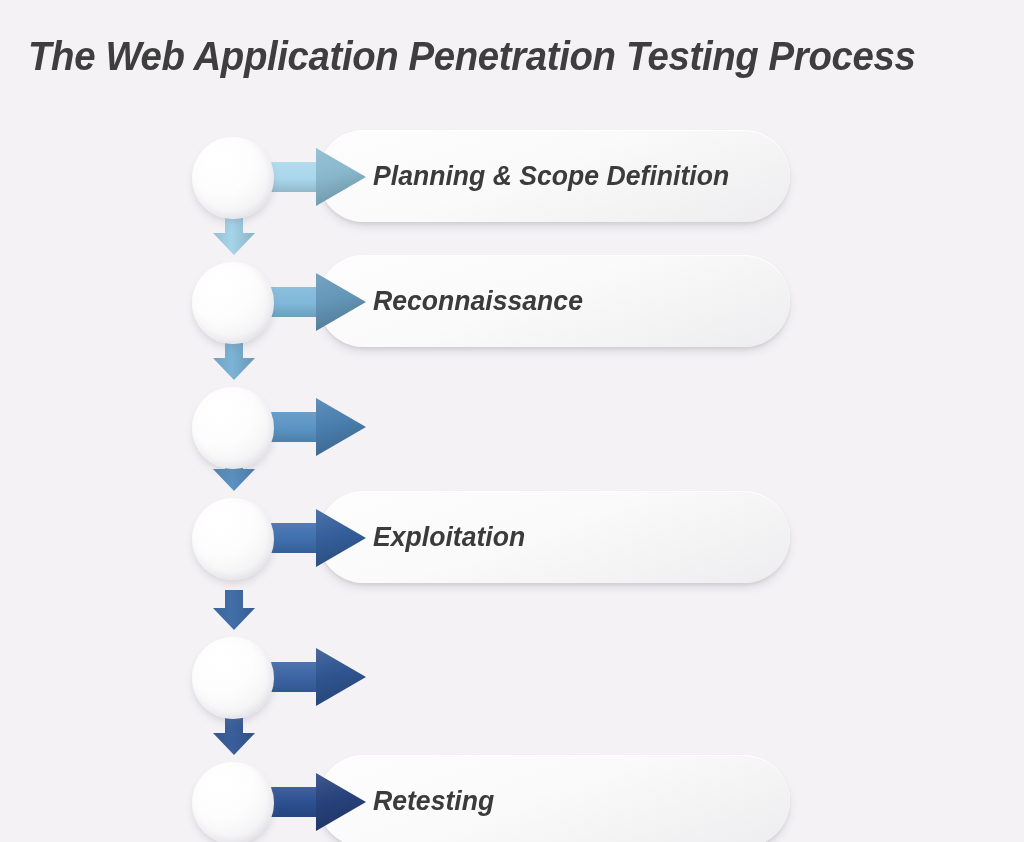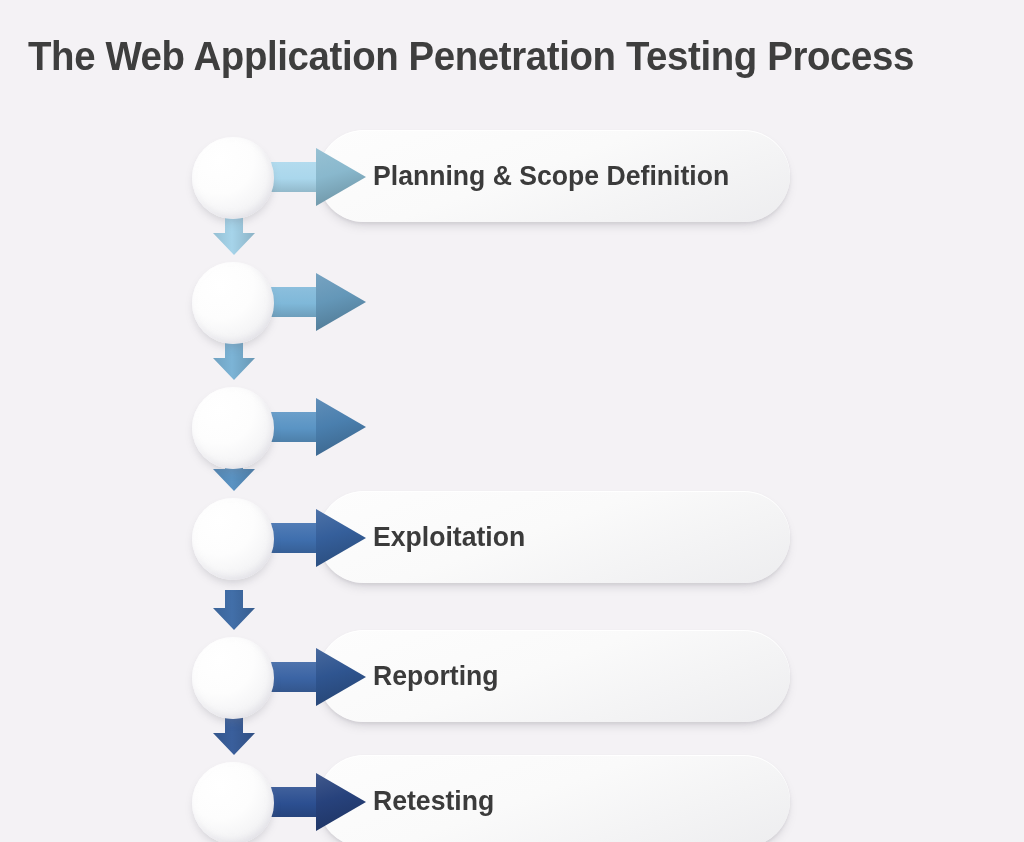--- a/index.html
+++ b/index.html
@@ -12,20 +12,21 @@
     background: #f4f2f5;
     font-family: "Liberation Sans", "DejaVu Sans", sans-serif;
     overflow: hidden;
     position: relative;
   }
 
   #infographic {
     position: relative;
     width: 1024px;
     height: 640px;
+    font-style: italic;
   }
 
   
   .title {
     position: absolute;
     left: 28px;
     top: 30px;
     width: 980px;
     font-size: 40px;
     font-weight: bold;
@@ -161,20 +162,23 @@
               <linearGradient id="dg1" x1="0" y1="0" x2="1" y2="0">
                 <stop offset="0%" stop-color="#95bfd3"></stop>
                 <stop offset="45%" stop-color="#a6d4ea"></stop>
                 <stop offset="100%" stop-color="#8bb2c5"></stop>
               </linearGradient>
             </defs>
             <path d="M13 0 H31 V18 H43 L22 40 L1 18 H13 Z" fill="url(#dg1)"></path>
             <path d="M1 18 L22 40 L43 18 L43 26 L22 48 L1 26 Z" fill="#9ec9de" opacity="0.0"></path>
           </svg>
         </div>
+        <div class="card">
+          <div class="card-label">Reconnaissance</div>
+        </div>
         <div class="circle"></div>
         <div class="arrow-right">
           <svg width="106" height="58" viewBox="0 0 106 58">
             <defs>
               <linearGradient id="tg1" x1="0" y1="0" x2="0" y2="1">
                 <stop offset="0%" stop-color="#8cbfdd"></stop>
                 <stop offset="55%" stop-color="#7fb8d9"></stop>
                 <stop offset="100%" stop-color="#6d9ebb"></stop>
               </linearGradient>
               <linearGradient id="hg1" x1="0" y1="0" x2="0.25" y2="1">
@@ -266,23 +270,20 @@
               <linearGradient id="dg4" x1="0" y1="0" x2="1" y2="0">
                 <stop offset="0%" stop-color="#3b6498"></stop>
                 <stop offset="45%" stop-color="#426fa9"></stop>
                 <stop offset="100%" stop-color="#375d8e"></stop>
               </linearGradient>
             </defs>
             <path d="M13 0 H31 V18 H43 L22 40 L1 18 H13 Z" fill="url(#dg4)"></path>
             <path d="M1 18 L22 40 L43 18 L43 26 L22 48 L1 26 Z" fill="#3f69a1" opacity="0.0"></path>
           </svg>
         </div>
-        <div class="card">
-          <div class="card-label">Reporting</div>
-        </div>
         <div class="circle"></div>
         <div class="arrow-right">
           <svg width="106" height="58" viewBox="0 0 106 58">
             <defs>
               <linearGradient id="tg4" x1="0" y1="0" x2="0" y2="1">
                 <stop offset="0%" stop-color="#4f74ad"></stop>
                 <stop offset="55%" stop-color="#3b64a4"></stop>
                 <stop offset="100%" stop-color="#33568d"></stop>
               </linearGradient>
               <linearGradient id="hg4" x1="0" y1="0" x2="0.25" y2="1">

